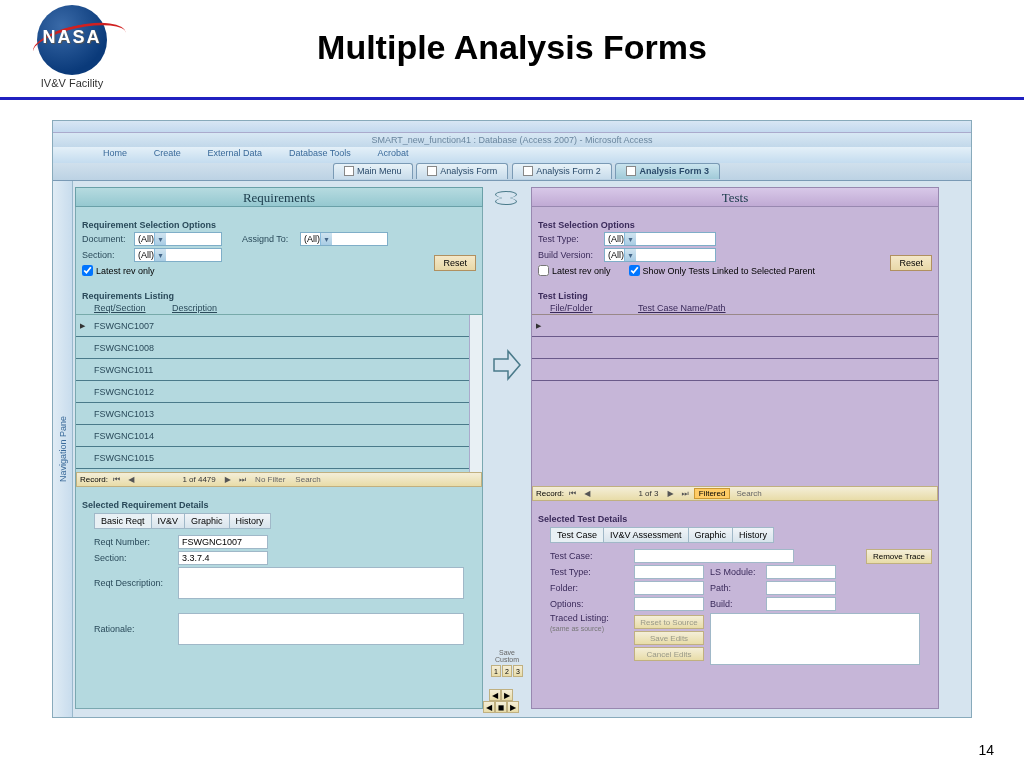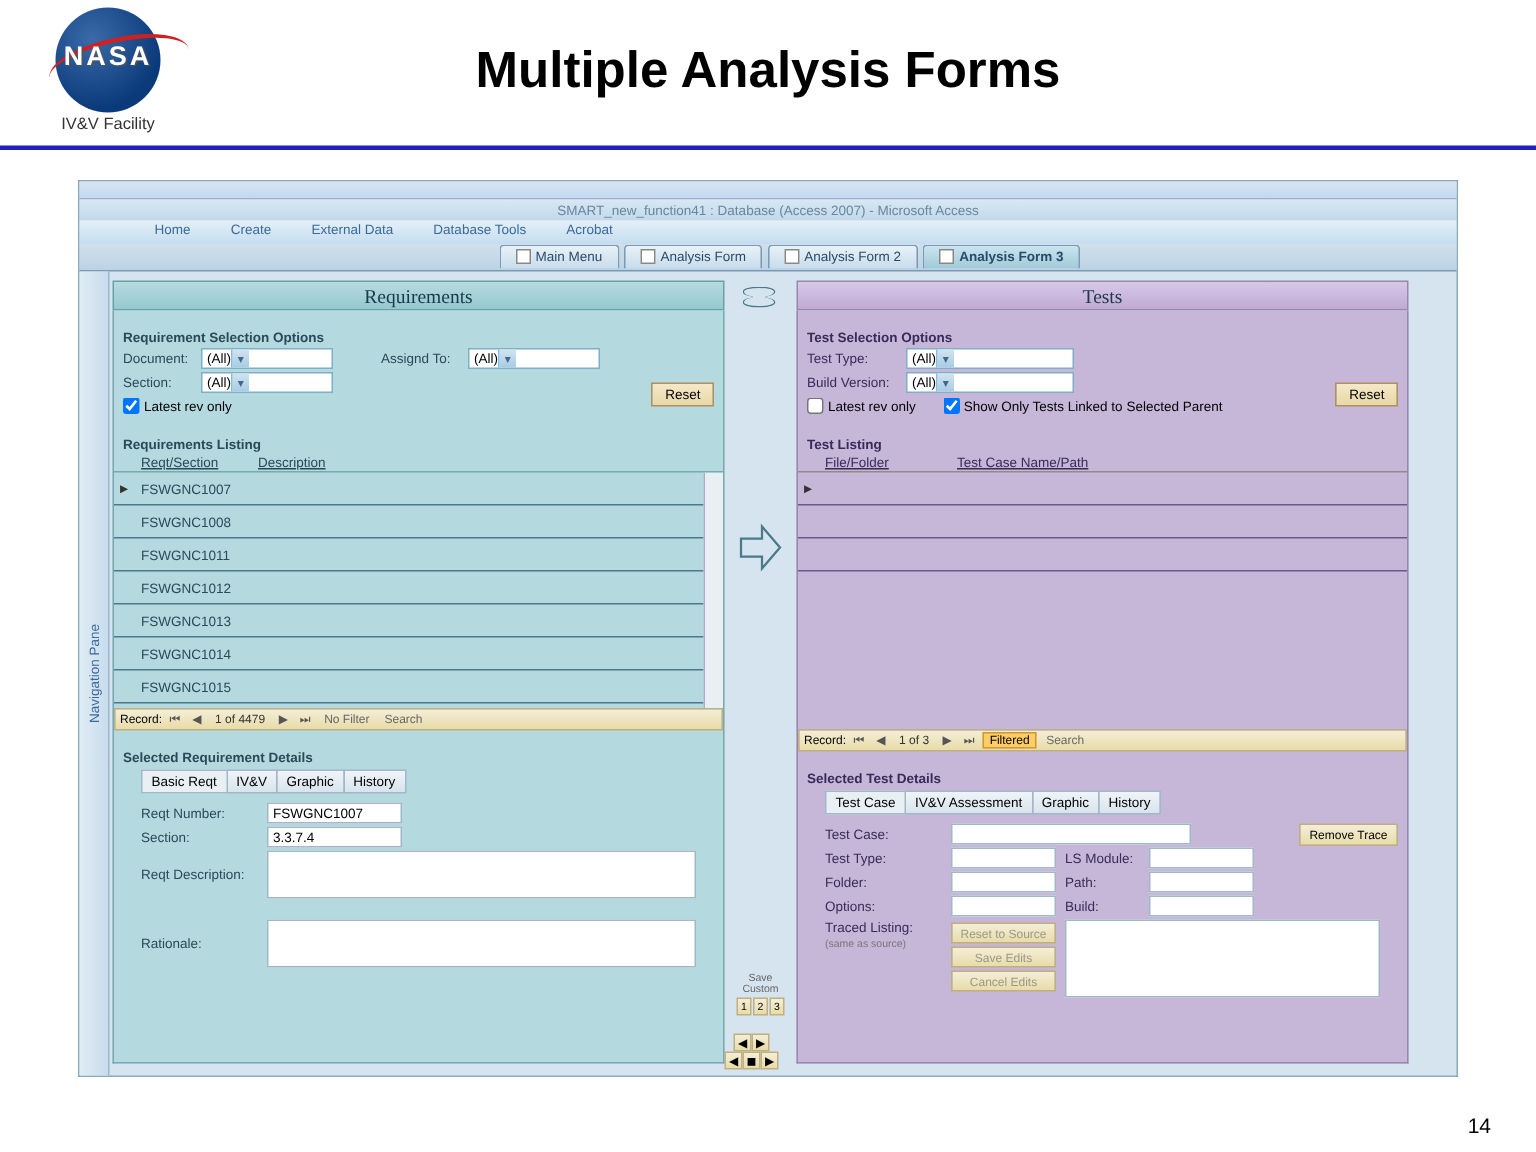--- a/index.html
+++ b/index.html
@@ -45,21 +45,21 @@
 .tests-body .listing-header { color: #3a2a5a; }
 .listing-rows { background: #b4d9df; border-top: 1px solid #7aa; height: 158px; overflow-y: hidden; position: relative; }
 .tests-body .listing-rows { background: #c6b6d8; border-top: 1px solid #988; height: 74px; }
 .listing-row { height: 22px; border-bottom: 1px solid #4a7a8a; padding-left: 18px; display: flex; align-items: center; font-size: 9px; color: #2a4a5a; position: relative; }
 .tests-body .listing-row { border-bottom: 1px solid #6a5a8a; color: #3a2a5a; }
 .listing-row.selected::before { content: '▶'; position: absolute; left: 4px; font-size: 7px; color: #333; }
 .listing-scroll { position: absolute; right: 0; top: 0; width: 13px; height: 100%; background: #e8f0f4; border-left: 1px solid #aac; }
 .rec-nav { height: 15px; background: linear-gradient(#f4eed8, #e8dca8); border: 1px solid #c0b080; display: flex; align-items: center; font-size: 8px; gap: 2px; padding: 0 3px; }
 .rec-nav span, .rec-nav button { font-size: 8px; }
 .rec-btn { background: none; border: none; color: #555; padding: 0 3px; cursor: pointer; }
-.rec-info { padding: 0 4px; color: #333; }
+.rec-info { padding: 0 4px; color: #333; margin-left: 39px; }
 .filtered-tag { background: #ffcc66; padding: 0 4px; border: 1px solid #cc9933; }
 .search-nav { padding: 0 4px; color: #666; }
 .details { position: relative; }
 .details-tabs { display: flex; padding: 2px 0 0 18px; }
 .dtab { padding: 2px 6px; background: linear-gradient(#f0f4f8, #d8e4ec); border: 1px solid #a0b8c8; font-size: 9px; cursor: pointer; margin-right: -1px; }
 .dtab.active { background: #e8f0f4; position: relative; z-index: 1; }
 .details-form { padding: 4px 18px; }
 .drow { display: flex; align-items: center; gap: 6px; margin: 2px 0; font-size: 9px; color: #2a4a5a; }
 .tests-body .drow { color: #3a2a5a; }
 .drow label { min-width: 78px; }
@@ -122,21 +122,21 @@
     <div class="reqs-panel">
       <div class="panel-header">Requirements</div>
       <div class="reqs-body">
         <div class="section-label">Requirement Selection Options</div>
         <div class="filter-row">
           <label>Document:</label>
           <div class="combo" style="width:88px">
               <span>(All)</span>
               <span class="combo-arrow">▾</span>
             </div>
-          <label style="margin-left:28px;min-width:54px">Assignd To:</label>
+          <label style="margin-left:16px;min-width:54px">Assignd To:</label>
           <div class="combo" style="width:88px">
               <span>(All)</span>
               <span class="combo-arrow">▾</span>
             </div>
         </div>
         <div class="filter-row">
           <label>Section:</label>
           <div class="combo" style="width:88px">
               <span>(All)</span>
               <span class="combo-arrow">▾</span>

